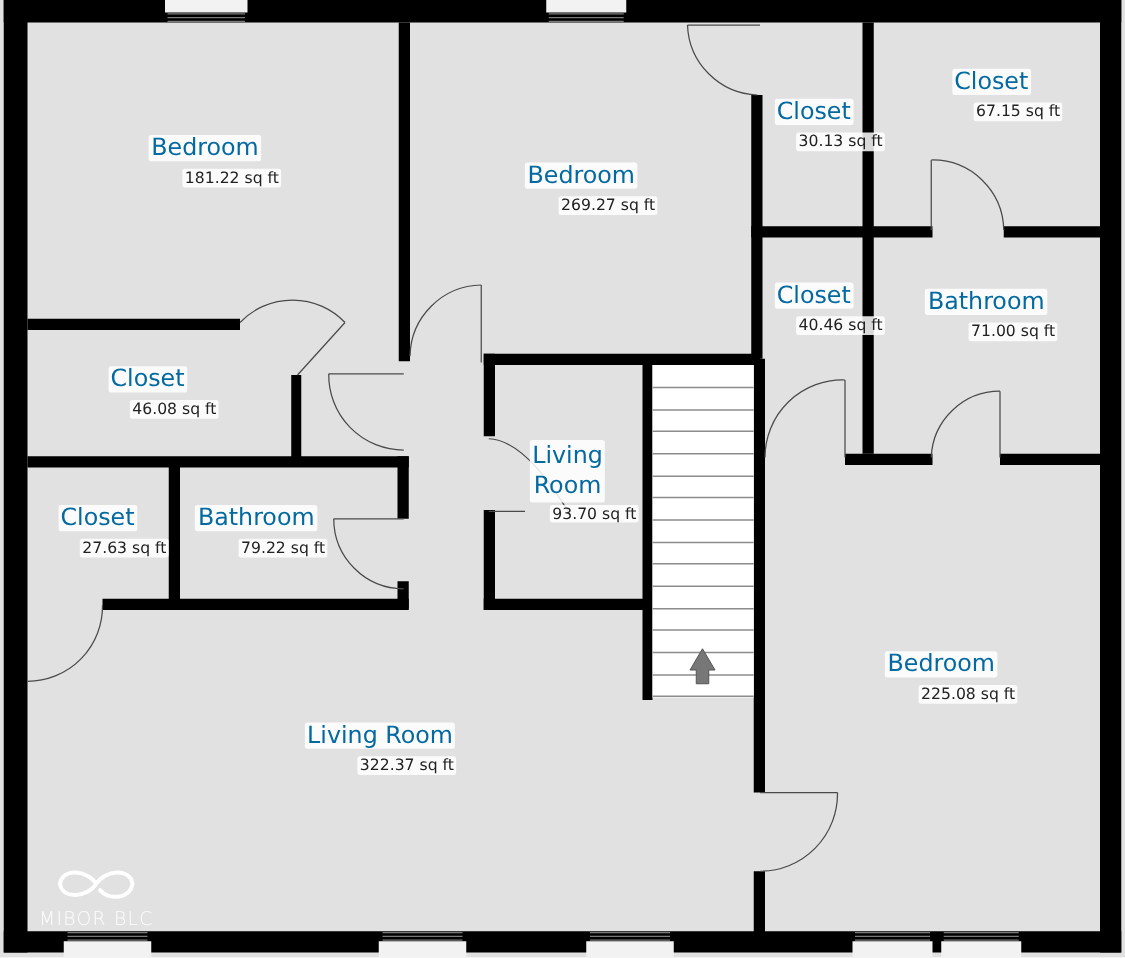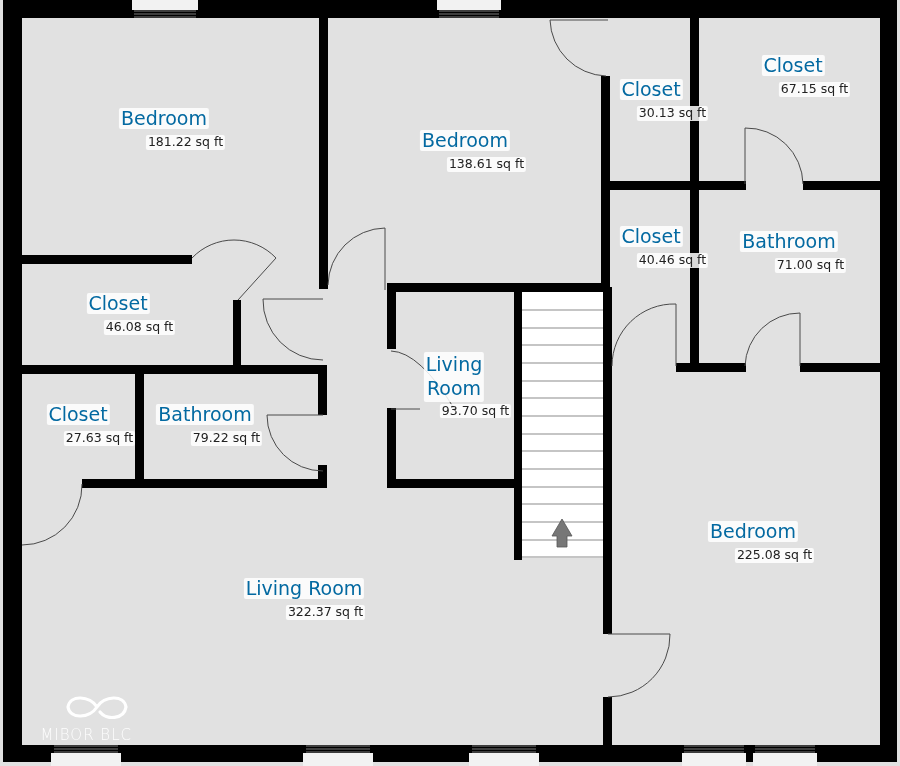--- a/index.html
+++ b/index.html
@@ -9,21 +9,21 @@
   .wall { fill: #000000; }
   .door-arc { fill: none; stroke: #4a4a4a; stroke-width: 1; }
   .door-leaf { stroke: #4a4a4a; stroke-width: 1; }
   .win-gap { fill: #f2f2f2; }
   .win-line { stroke: #7a7a7a; stroke-width: 1; }
   .stair-bg { fill: #ffffff; }
   .stair-step { stroke: #8c8c8c; stroke-width: 1.2; }
   .room-label { position: absolute; text-align: center; transform: translateX(-50%); white-space: nowrap; line-height: 1; }
   .room-name { display: inline-block; font-size: 19px; color: #0369a1; background: rgba(255,255,255,0.85); padding: 1px 2px; border-radius: 2px; }
   .room-area { display: inline-block; font-size: 12.5px; color: #222; background: rgba(255,255,255,0.85); padding: 1px 2px; margin-top: 6px; border-radius: 2px; margin-left: 43px; }
-  .watermark { position: absolute; left: 22px; top: 690px; width: 110px; text-align: right; color: rgba(255,255,255,0.95); }
+  .watermark { position: absolute; left: 22px; top: 690px; width: 110px; text-align: center; color: rgba(255,255,255,0.95); }
   .watermark-text { font-family: "DejaVu Sans", sans-serif; font-size: 15px; letter-spacing: 1px; font-weight: 300; margin-top: -2px; display: block; }
 </style>
 </head>
 <body>
 
 <svg id="plan" viewBox="0 0 900 766" xmlns="http://www.w3.org/2000/svg">
 
   <rect class="floor" x="0" y="0" width="900" height="766"></rect>
 
   <g>
@@ -200,21 +200,21 @@
   </g>
 </svg>
 
 <div>
   <div class="room-label" style="left:164px; top:108px;">
     <span class="room-name">Bedroom</span><br>
     <span class="room-area">181.22 sq ft</span>
   </div>
   <div class="room-label" style="left:465px; top:130px;">
     <span class="room-name">Bedroom</span><br>
-    <span class="room-area">138.61 sq ft</span>
+    <span class="room-area">269.27 sq ft</span>
   </div>
   <div class="room-label" style="left:651px; top:79px;">
     <span class="room-name">Closet</span><br>
     <span class="room-area">30.13 sq ft</span>
   </div>
   <div class="room-label" style="left:793px; top:55px;">
     <span class="room-name">Closet</span><br>
     <span class="room-area">67.15 sq ft</span>
   </div>
   <div class="room-label" style="left:651px; top:226px;">

